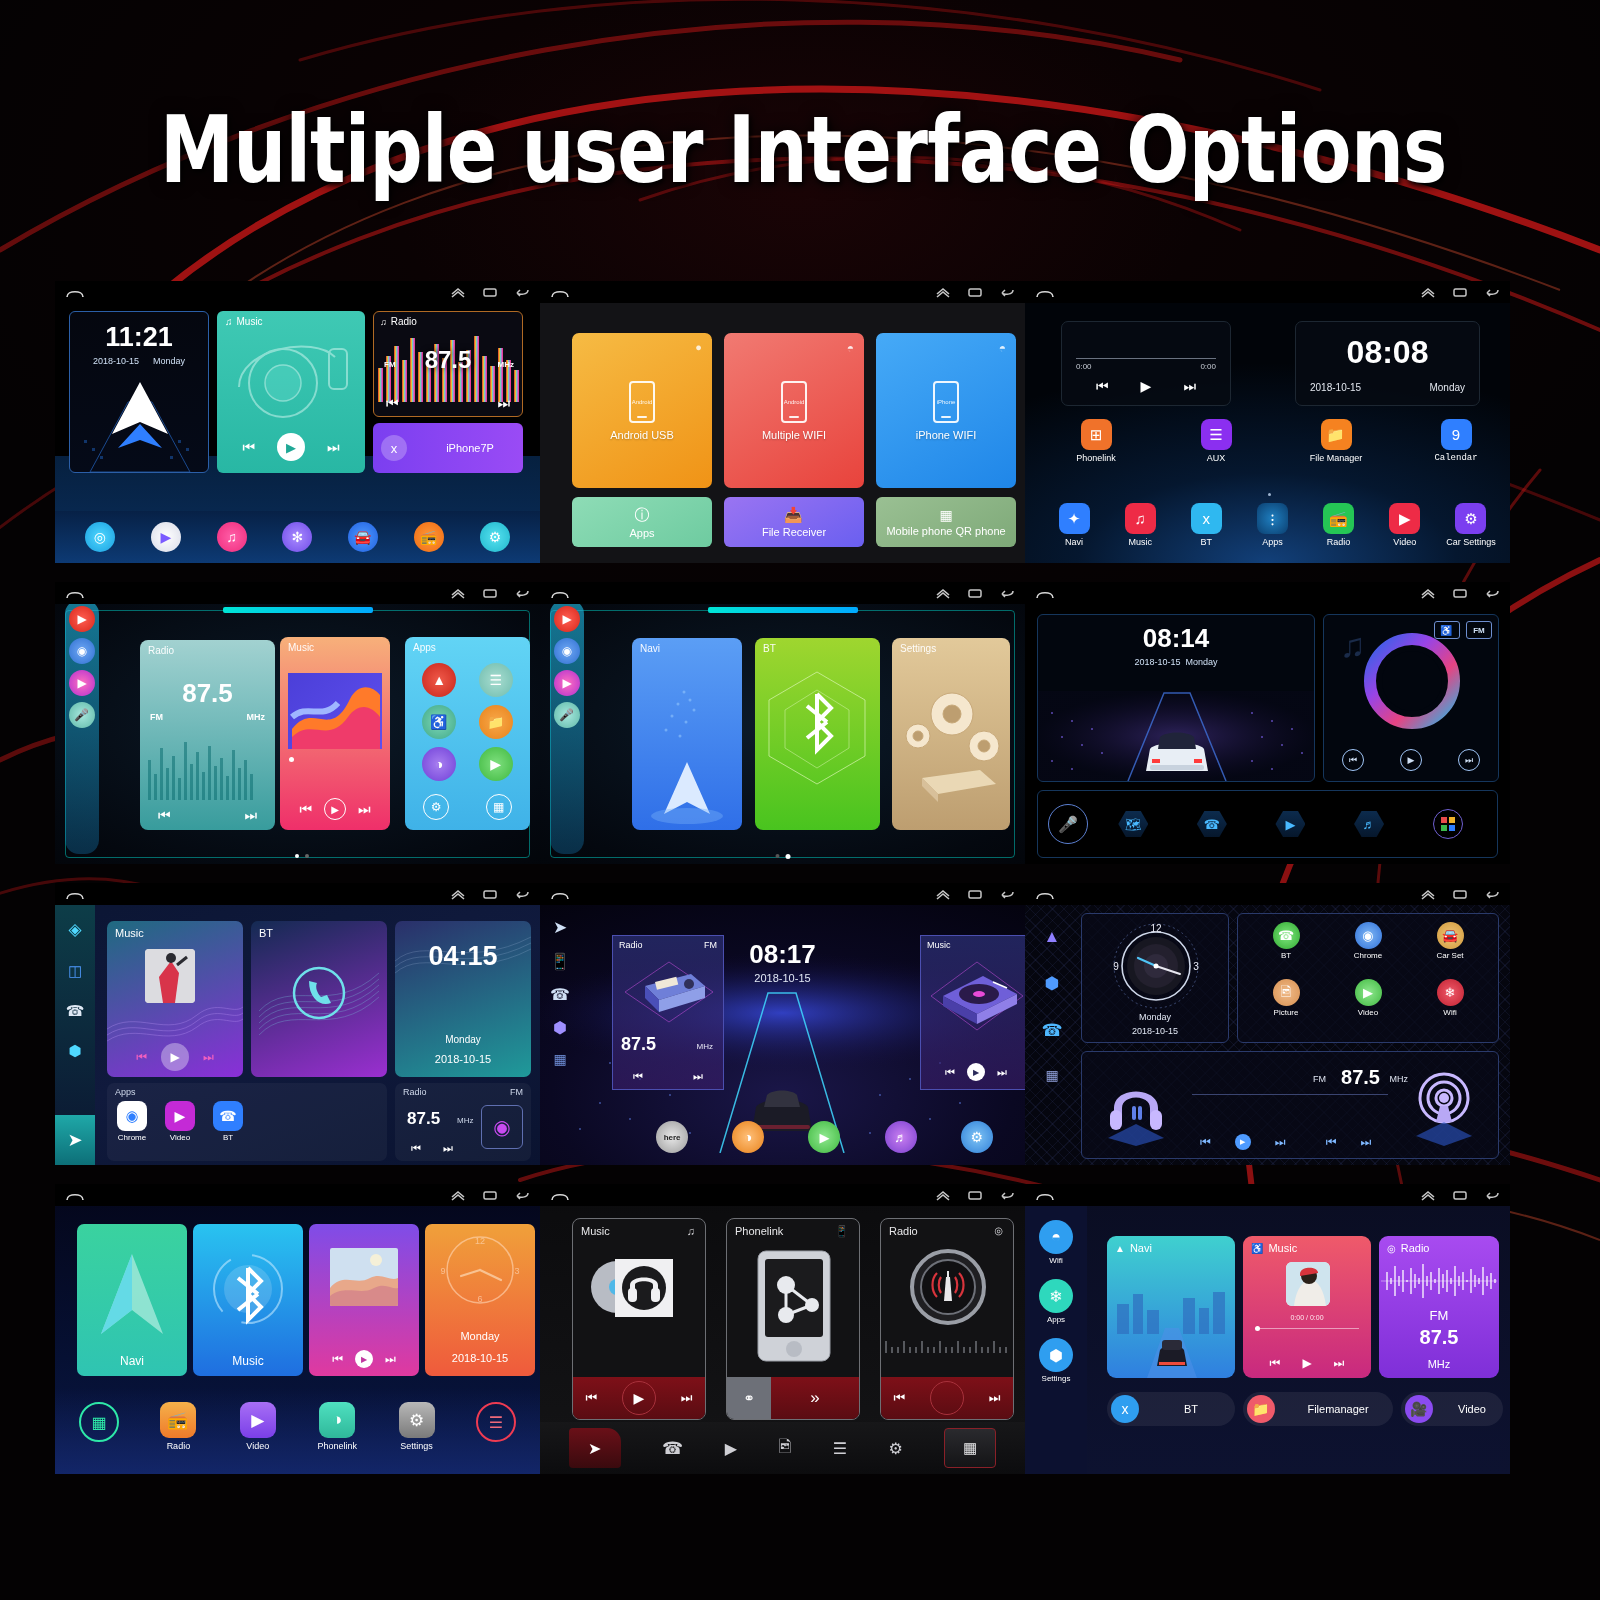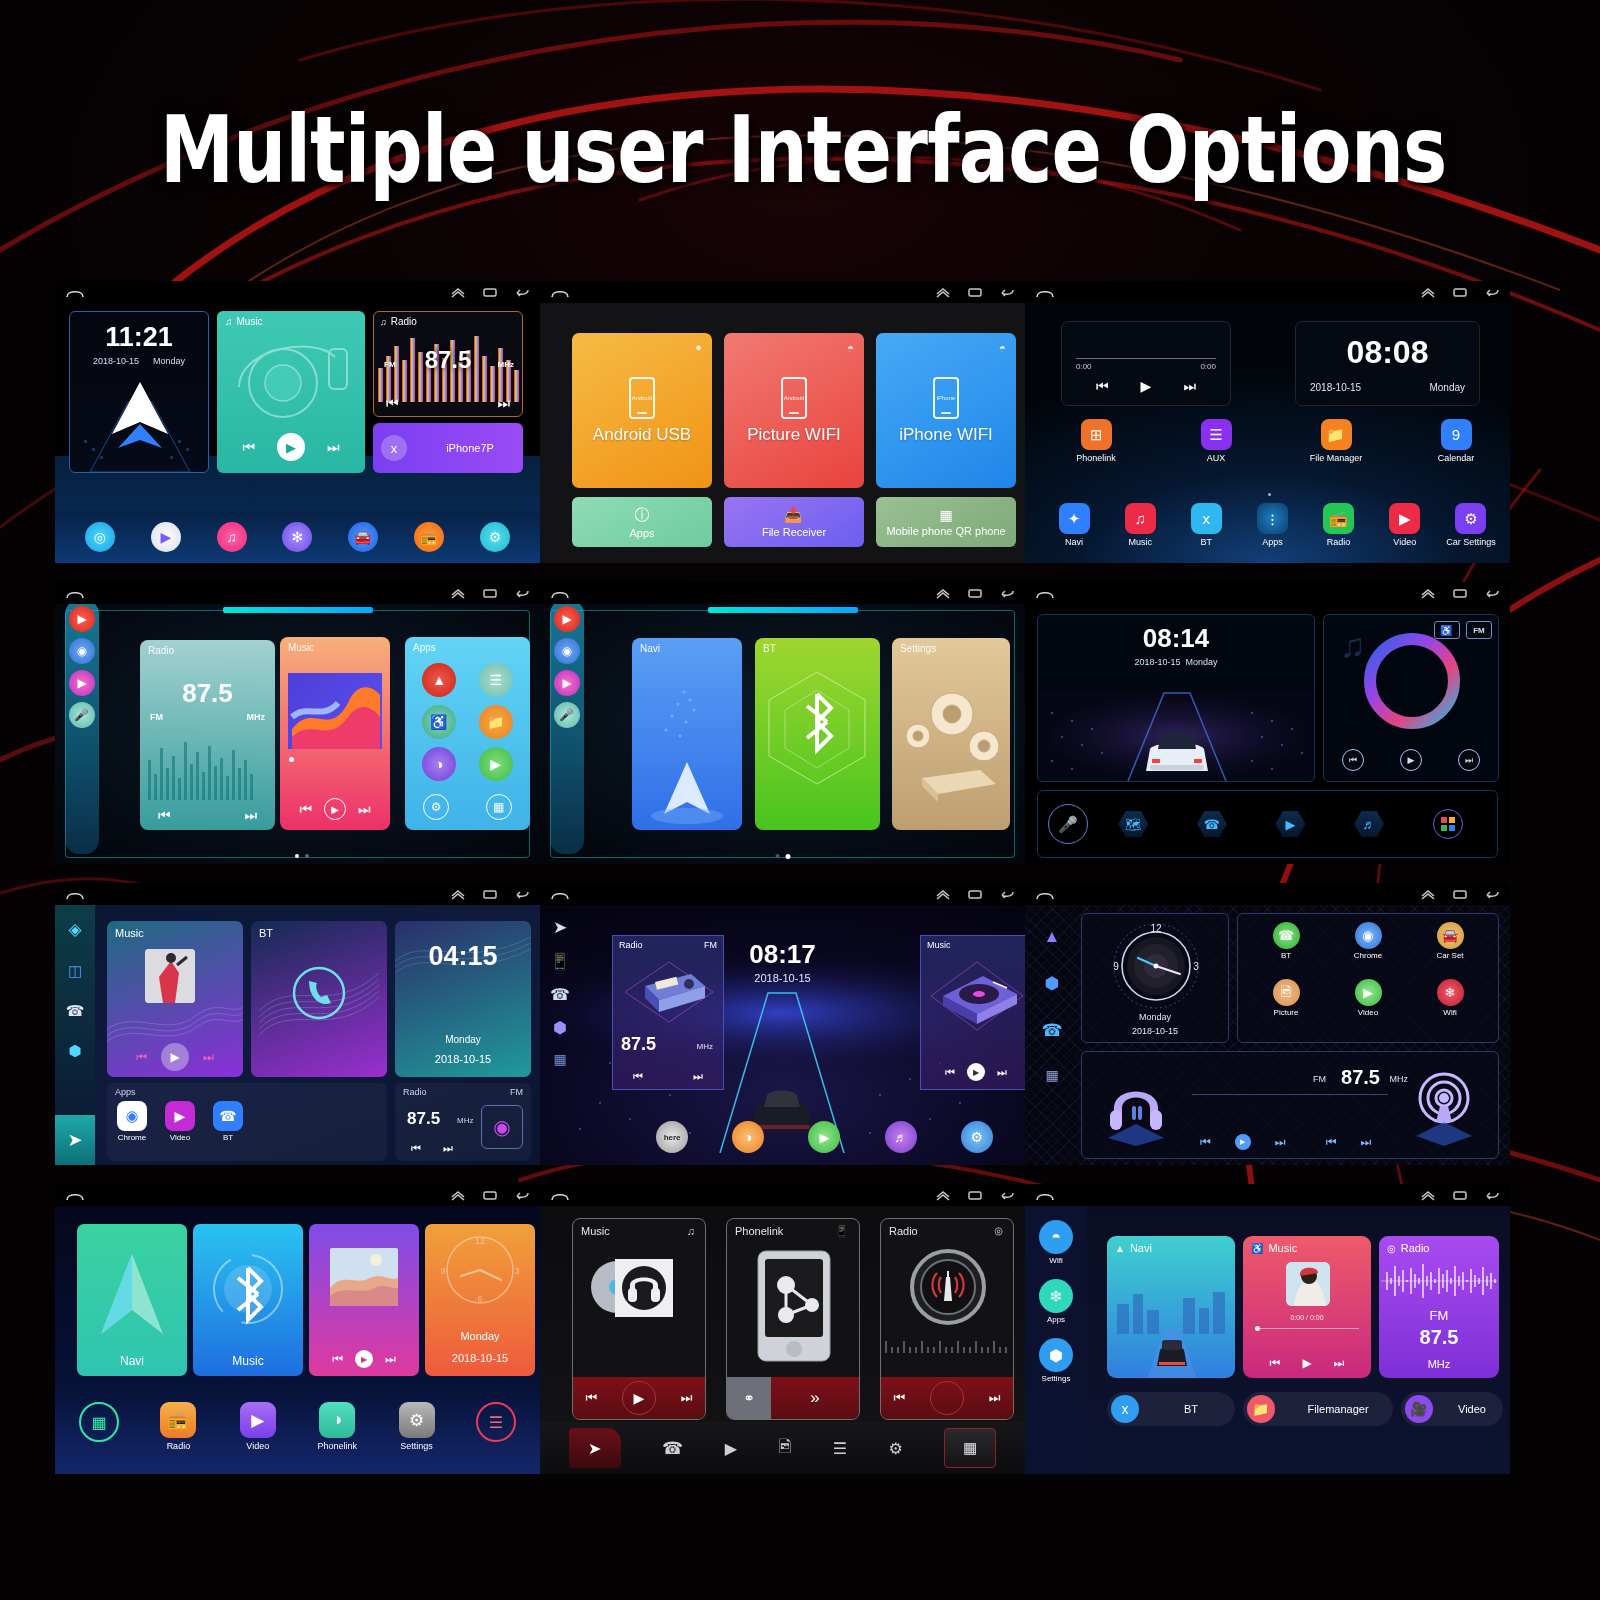--- a/index.html
+++ b/index.html
@@ -50,21 +50,21 @@
   .ctrl{color:#fff;font-size:14px;line-height:1;user-select:none;}
 
   
   .s1{background:linear-gradient(180deg,#000 0%,#000 62%,#06203f 62%,#0a2e5c 100%);}
   .s1 .dock{position:absolute;left:0;right:0;bottom:0;height:52px;
       background:linear-gradient(180deg,#072146,#0d3a74);display:flex;align-items:center;justify-content:space-around;padding:0 12px;}
   .dock-ic{width:30px;height:30px;border-radius:50%;display:flex;align-items:center;justify-content:center;font-size:14px;color:#fff;}
 
   
   .s2 .tile{border-radius:7px;display:flex;flex-direction:column;align-items:center;justify-content:center;color:#fff;position:relative;}
-  .s2 .tile .cap{font-size:17px;margin-top:6px;text-shadow:0 1px 2px rgba(0,0,0,.25);}
+  .s2 .tile .cap{font-size:11px;margin-top:6px;text-shadow:0 1px 2px rgba(0,0,0,.25);}
   .phoneicon{width:26px;height:42px;border:2px solid rgba(255,255,255,.92);border-radius:4px;position:relative;display:flex;align-items:center;justify-content:center;font-size:6px;color:rgba(255,255,255,.9);}
   .phoneicon:after{content:"";position:absolute;bottom:3px;left:50%;transform:translateX(-50%);width:10px;height:2px;background:rgba(255,255,255,.9);border-radius:1px;}
   .s2 .tile2{border-radius:6px;display:flex;flex-direction:column;align-items:center;justify-content:center;color:#fff;gap:2px;}
   .s2 .tile2 .cap{font-size:11px;}
 
   
   .s3{background:radial-gradient(ellipse 420px 200px at 50% 100%, #12407a 0%, #05172f 45%, #010409 100%);}
   .s3 .panel{position:absolute;background:rgba(6,10,18,.88);border:1px solid #1d2732;border-radius:7px;}
   .appic{width:31px;height:31px;border-radius:8px;display:flex;align-items:center;justify-content:center;color:#fff;font-size:15px;}
 
@@ -291,21 +291,21 @@
         <div class="phoneicon">
             <span>Android</span>
           </div>
         <div class="cap">Android USB</div>
       </div>
       <div class="tile" style="position:absolute;left:184px;top:52px;width:140px;height:155px;background:linear-gradient(150deg,#f17a72,#e8433c);">
         <span style="position:absolute;right:10px;top:8px;font-size:12px;color:#fff;opacity:.85">◓</span>
         <div class="phoneicon">
             <span>Android</span>
           </div>
-        <div class="cap">Picture WIFI</div>
+        <div class="cap">Multiple WIFI</div>
       </div>
       <div class="tile" style="position:absolute;left:336px;top:52px;width:140px;height:155px;background:linear-gradient(150deg,#46aaf7,#1f86e8);">
         <span style="position:absolute;right:10px;top:8px;font-size:12px;color:#fff;opacity:.85">◓</span>
         <div class="phoneicon">
             <span>iPhone</span>
           </div>
         <div class="cap">iPhone WIFI</div>
       </div>
 
       <div class="tile2" style="position:absolute;left:32px;top:216px;width:140px;height:50px;background:linear-gradient(150deg,#8edcb6,#6ecba0);">
@@ -367,21 +367,21 @@
         <div style="width:70px;text-align:center;">
           <div class="appic" style="background:#8b2ff0;margin:0 auto;">☰</div>
           <div class="lbl" style="margin-top:3px;">AUX</div>
         </div>
         <div style="width:70px;text-align:center;">
           <div class="appic" style="background:#f58220;margin:0 auto;">📁</div>
           <div class="lbl" style="margin-top:3px;">File Manager</div>
         </div>
         <div style="width:70px;text-align:center;">
           <div class="appic" style="background:#2f7fff;margin:0 auto;">9</div>
-          <div class="lbl" style="margin-top:3px;">Calendar</div>
+          <div class="lbl" style="margin-top:3px;font-family:Liberation Mono, monospace;">Calendar</div>
         </div>
       </div>
 
       <div style="position:absolute;left:50%;top:212px;width:3px;height:3px;border-radius:50%;background:#9fb4d0;"></div>
 
       <div style="position:absolute;left:20px;top:222px;width:455px;display:flex;justify-content:space-between;">
         <div style="width:58px;text-align:center;">
           <div class="appic" style="background:#2f7fff;margin:0 auto;">✦</div>
           <div class="lbl" style="margin-top:3px;">Navi</div>
         </div>

